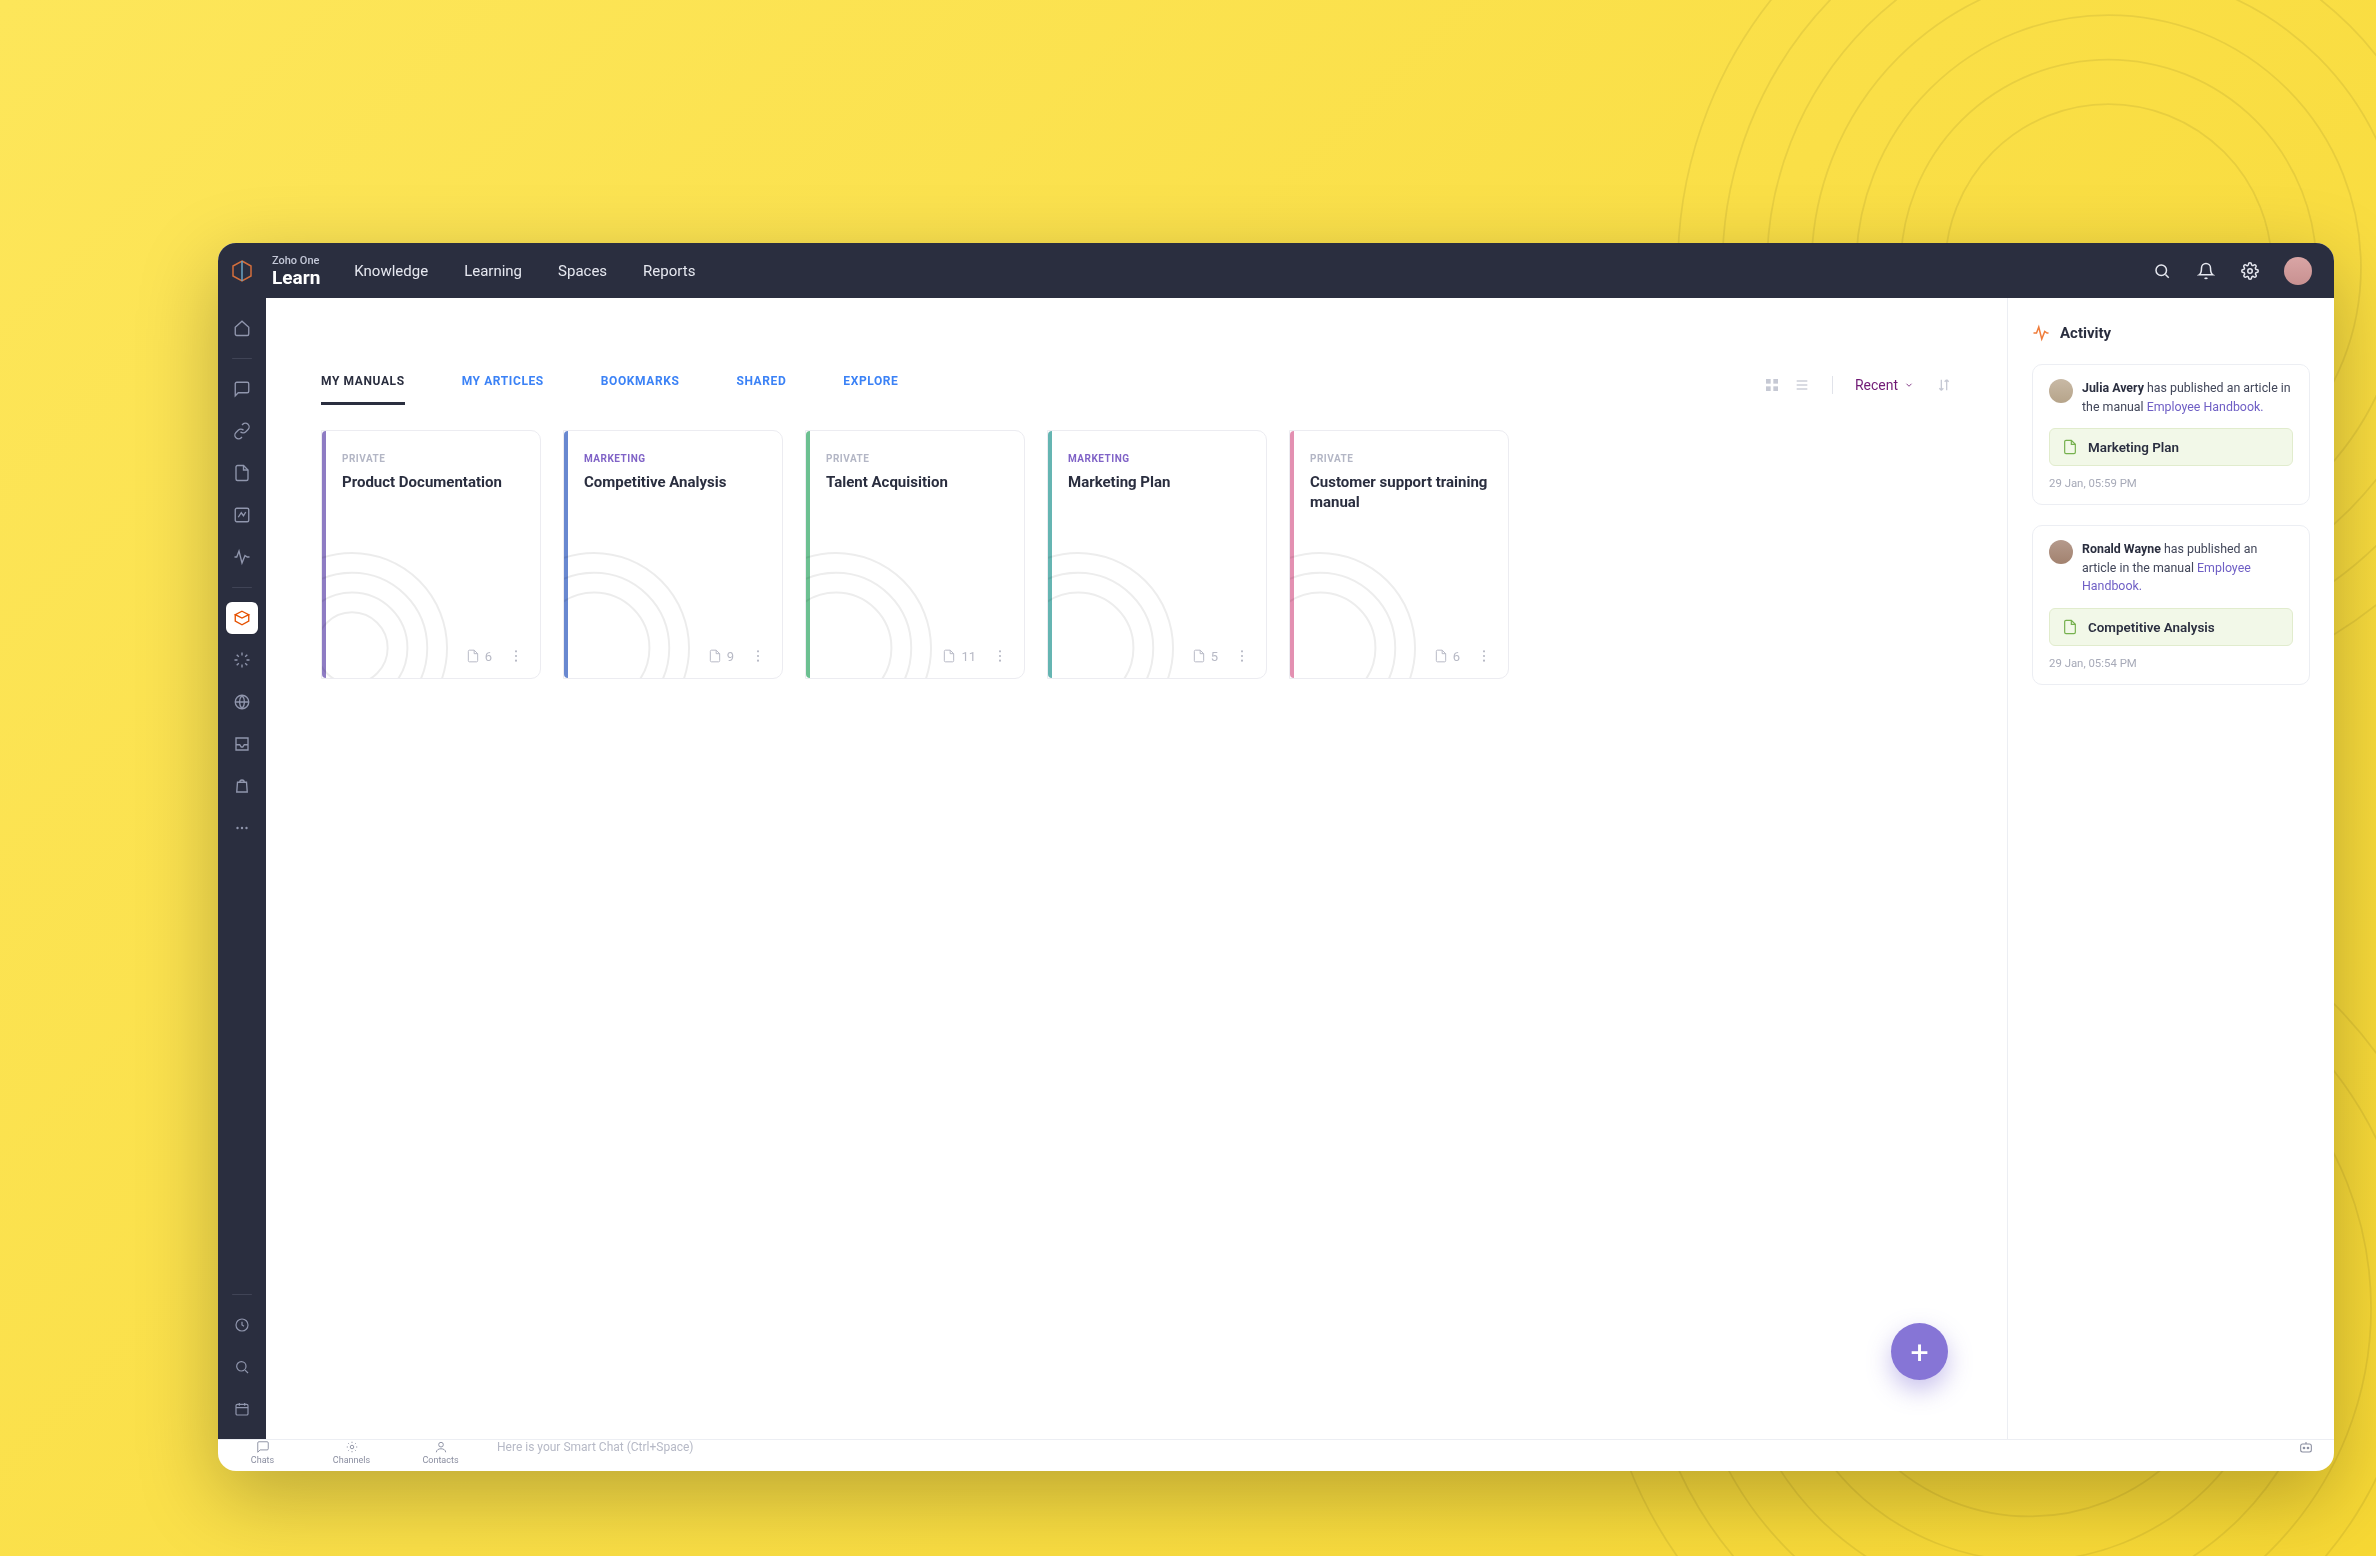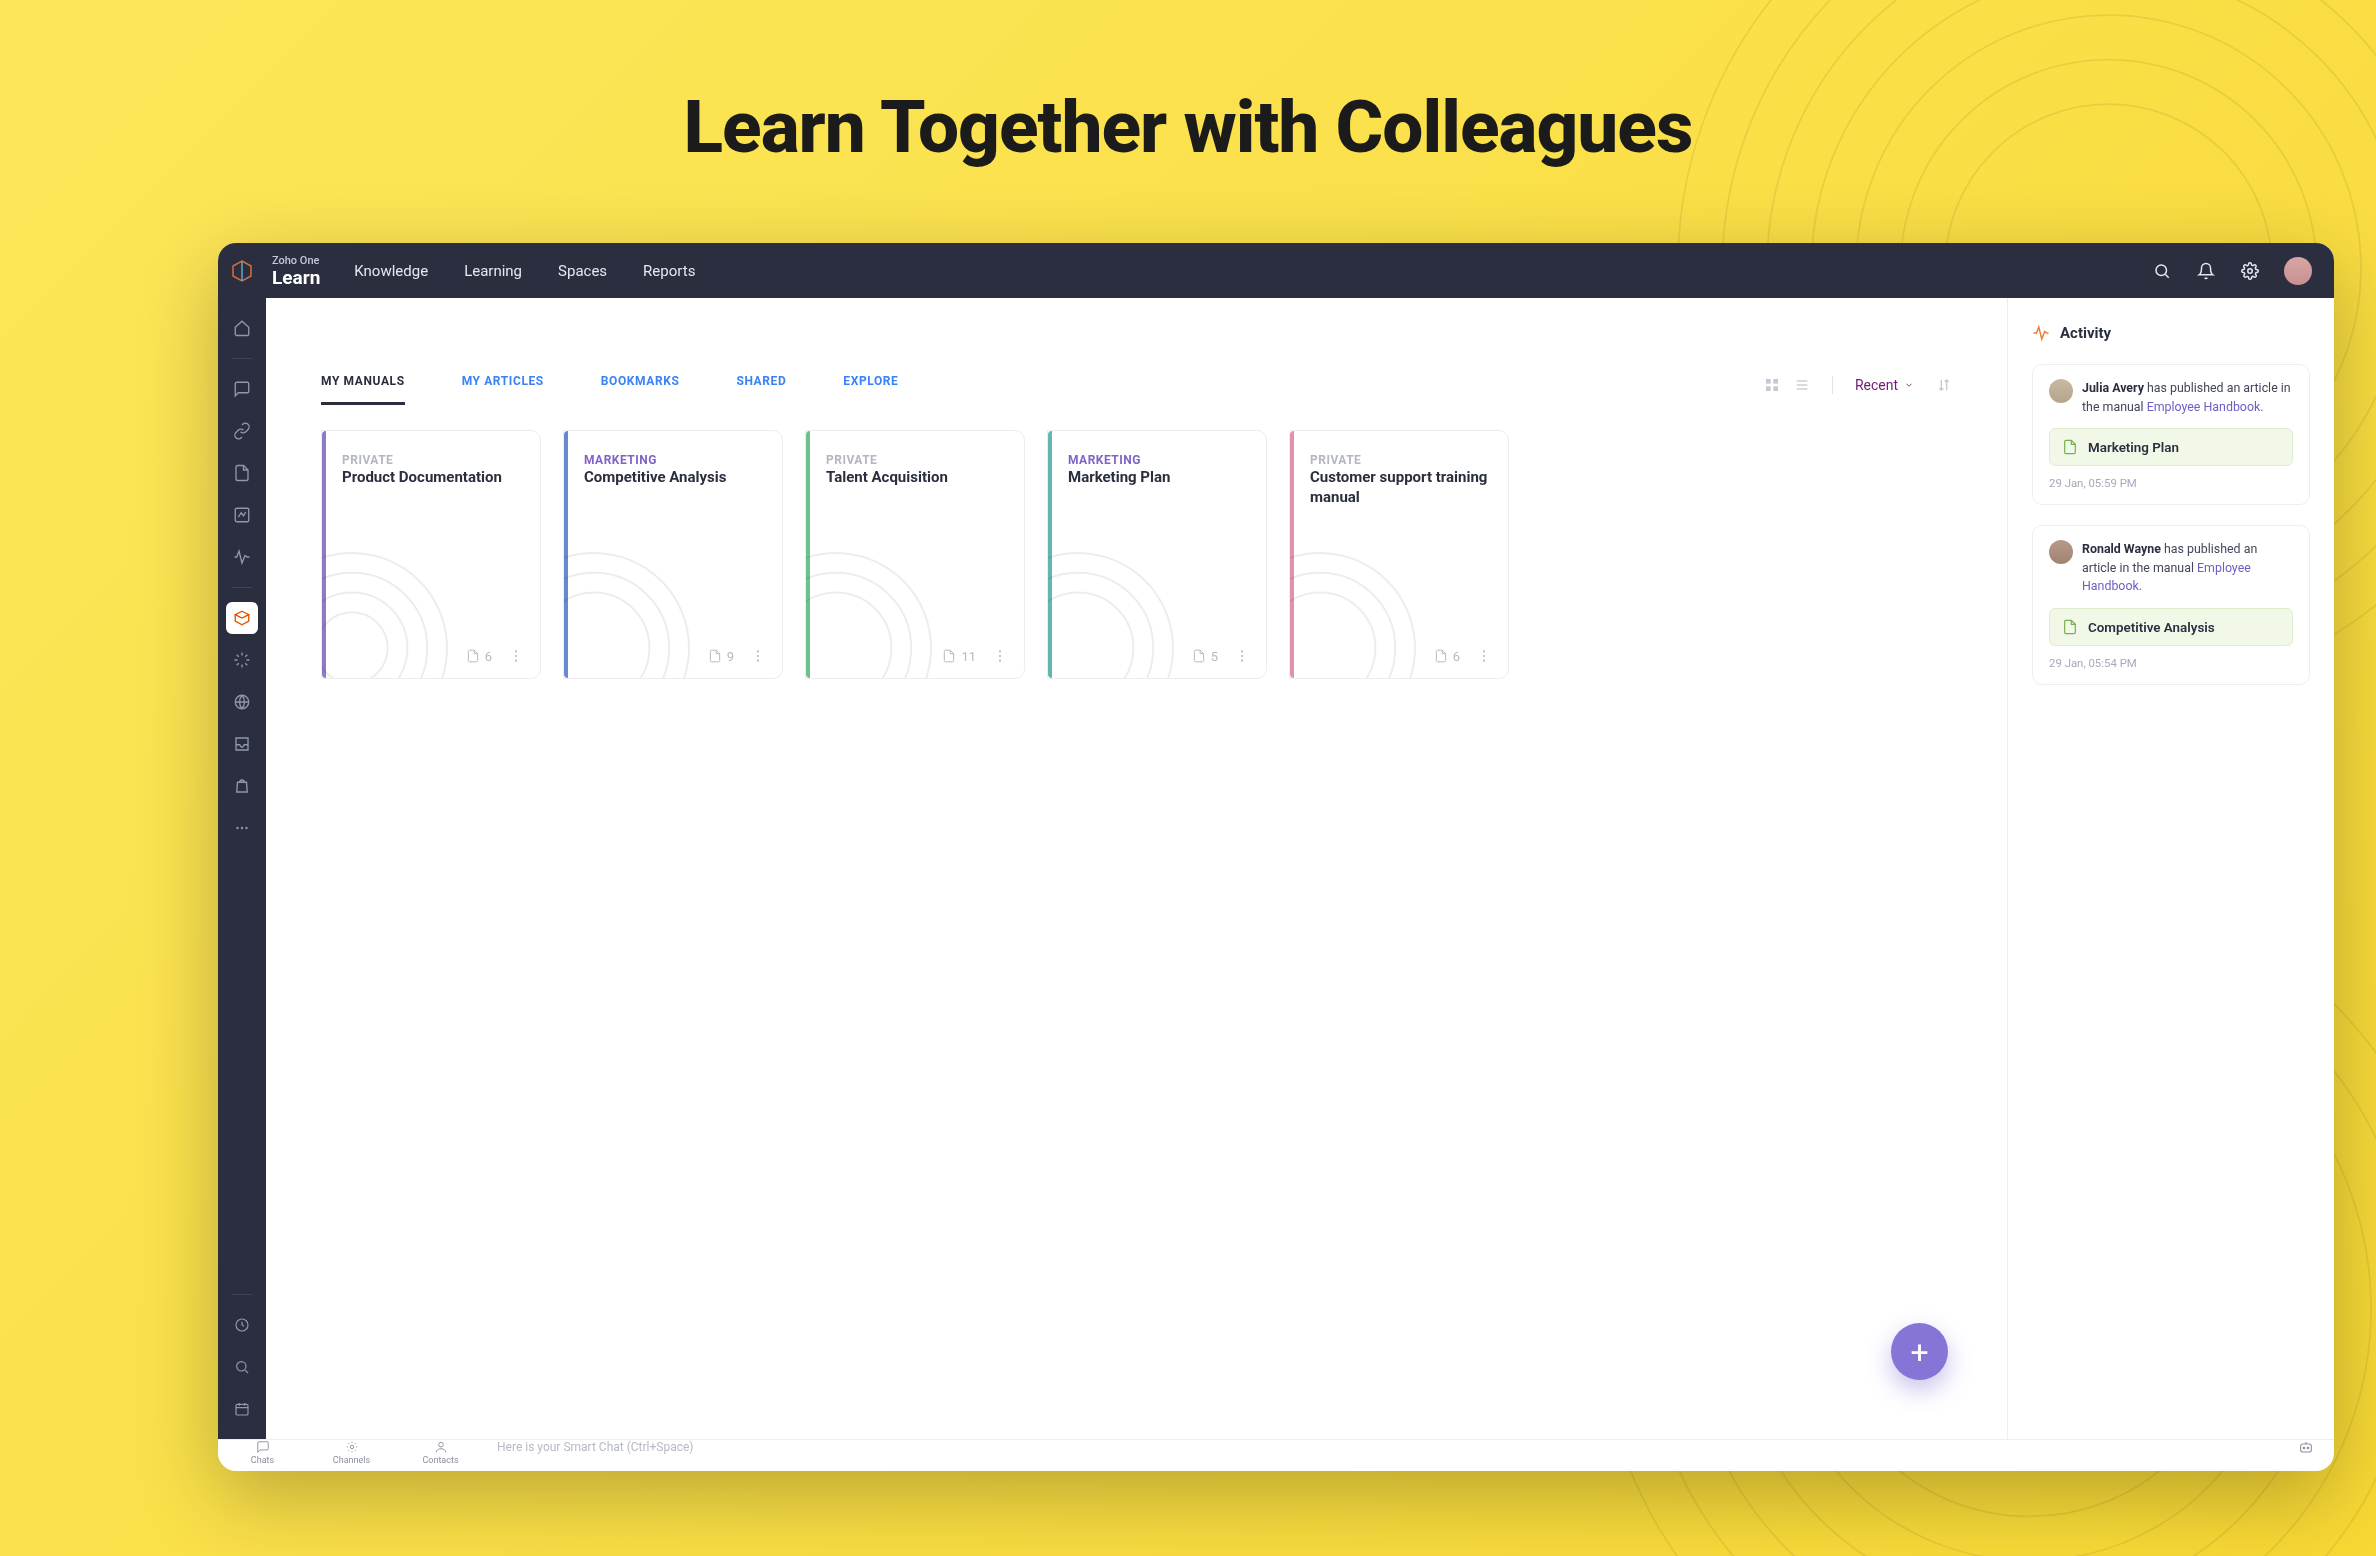--- a/index.html
+++ b/index.html
@@ -40,21 +40,21 @@
   .tabs-right { margin-left:auto; display:flex; align-items:center; gap:22px; color:#cfd1db; padding-bottom:10px;}
   .view-tgl { display:flex; gap:14px; }
   .view-tgl span { width:16px; height:16px; cursor:pointer; }
   .recent-btn { font-size:14px; color:#701a75; cursor:pointer; display:flex; align-items:center; gap:6px; }
   .divider-v { width:1px; height:18px; background:#e1e3ea; }
   
   .cards { display:flex; gap:22px; margin-top:24px; }
   .card { width:220px; height:249px; background:#fff; border-radius:0 10px 10px 0; border:1px solid #ececf1; position:relative; padding:22px 16px 0 20px; cursor:pointer; overflow:hidden; }
   .card::before { content:""; position:absolute; inset:0 auto 0 0; width:4px; border-radius:4px 0 0 4px; }
   .card.bl-0::before{background:#8e7cc3;} .card.bl-1::before{background:#6988d0;} .card.bl-2::before{background:#6cc091;} .card.bl-3::before{background:#65b5b2;} .card.bl-4::before{background:#e390b1;}
-  .card .tag { font-size:12px; font-weight:700; letter-spacing:0.5px; color:#b3b6c5; margin-bottom:0; text-transform:uppercase;}
+  .card .tag { font-size:10px; font-weight:700; letter-spacing:0.5px; color:#b3b6c5; margin-bottom:8px; text-transform:uppercase;}
   .card .tag.mkt { color:#8063c7;}
   .card .ctitle { font-size:15px; font-weight:700; color:#2a2e3f; line-height:1.35; }
   .card .cfoot { position:absolute; bottom:14px; right:16px; display:flex; align-items:center; gap:16px; color:#b7b9c5; font-size:13px;}
   .card .cfoot .cnt { display:flex; align-items:center; gap:5px;}
   .card .mandala { position:absolute; left:-69px; bottom:-69px; width:198px; height:198px; opacity:.07; }
   
   .fab { position:absolute; right:59px; bottom:59px; width:57px; height:57px; border-radius:50%; background:#8675d6; color:#fff; display:flex; align-items:center; justify-content:center; font-size:32px; box-shadow:0 10px 24px rgba(134,117,214,.45); cursor:pointer; }
   
   .activity { width:327px; border-left:1px solid #eceef3; padding:26px 24px; }
   .act-head { display:flex; align-items:center; gap:10px; font-size:15px; font-weight:700; color:#2a2e3f; margin-bottom:22px;}
@@ -96,21 +96,20 @@
       <g>
     <circle cx="300" cy="300" r="290"></circle>
         <circle cx="300" cy="300" r="260"></circle>
         <circle cx="300" cy="300" r="230"></circle>
         <circle cx="300" cy="300" r="200"></circle>
         <circle cx="300" cy="300" r="170"></circle>
         <circle cx="300" cy="300" r="140"></circle>
   </g>
     </svg>
 
-  <div class="headline">Learn Together with Colleagues</div>
 
   <div class="appwin">
 
     <div class="tophdr">
       <div class="logo-mini">
         <svg viewBox="0 0 24 24" fill="none" stroke="#d36e3c" stroke-width="1.5">
             <path d="M12 2 L21 7 L21 17 L12 22 L3 17 L3 7 Z"></path>
             <path d="M12 2 L12 22" stroke="#6aa4c4"></path>
           </svg>
       </div>

